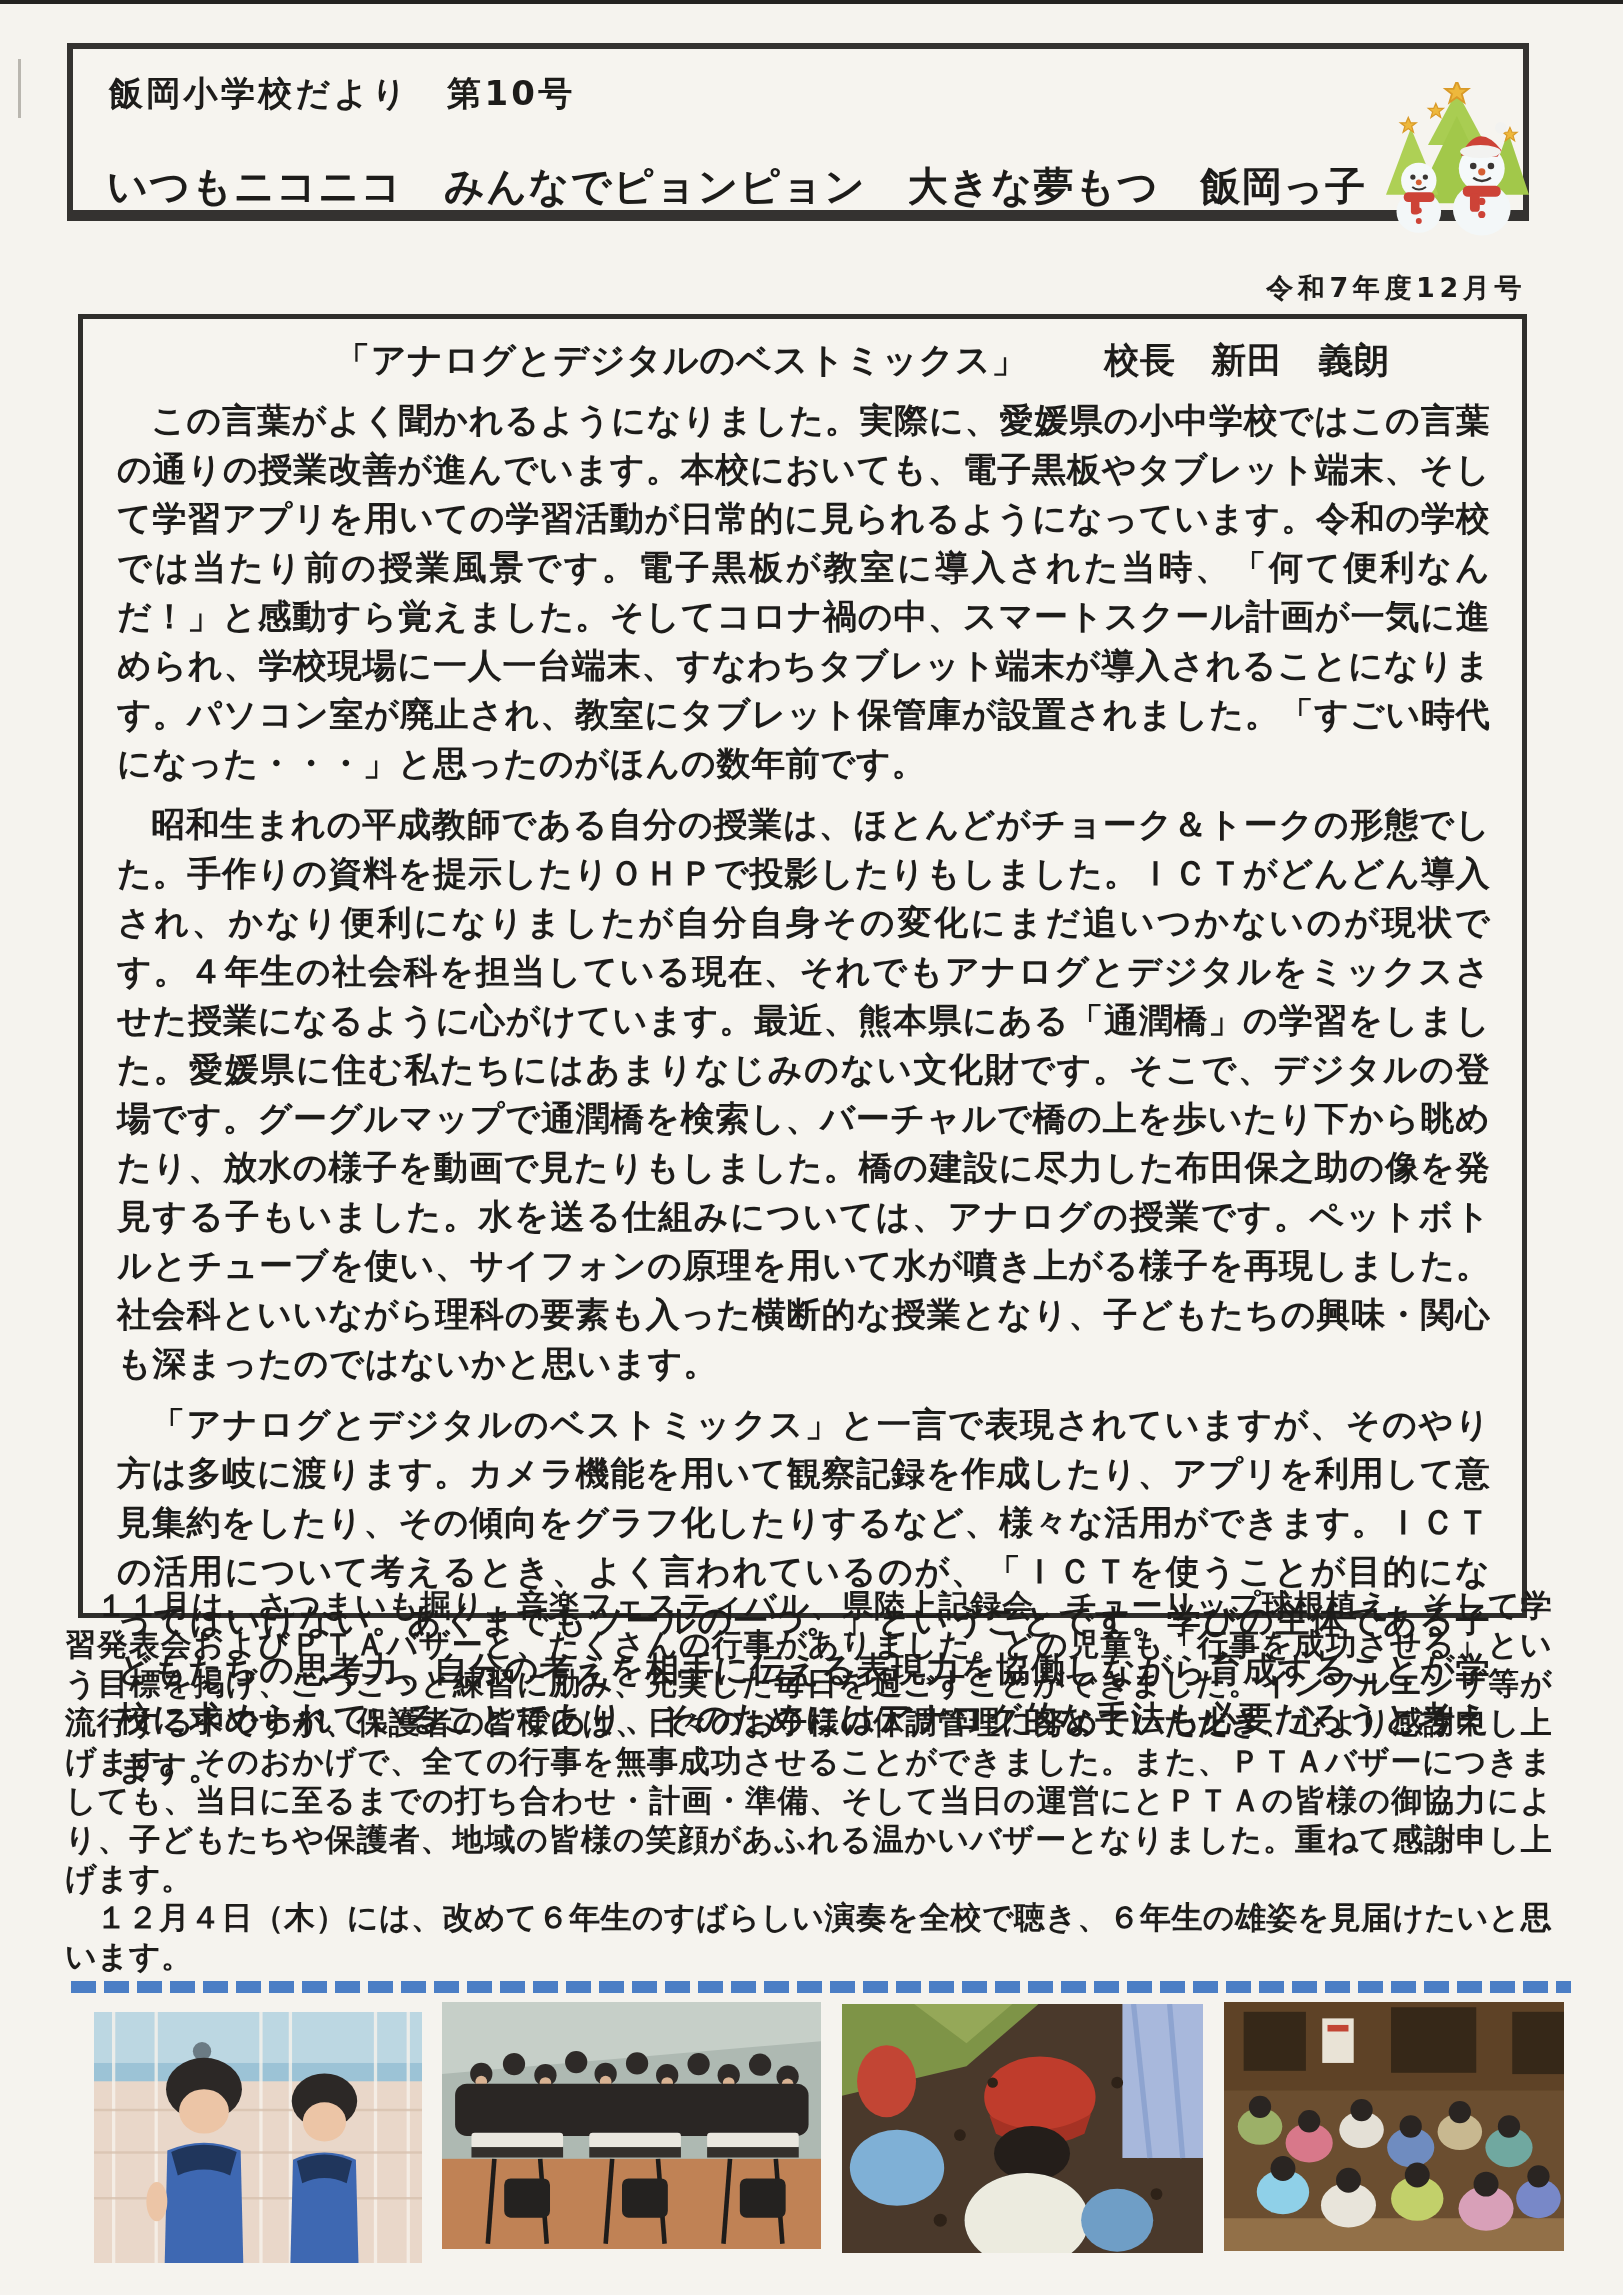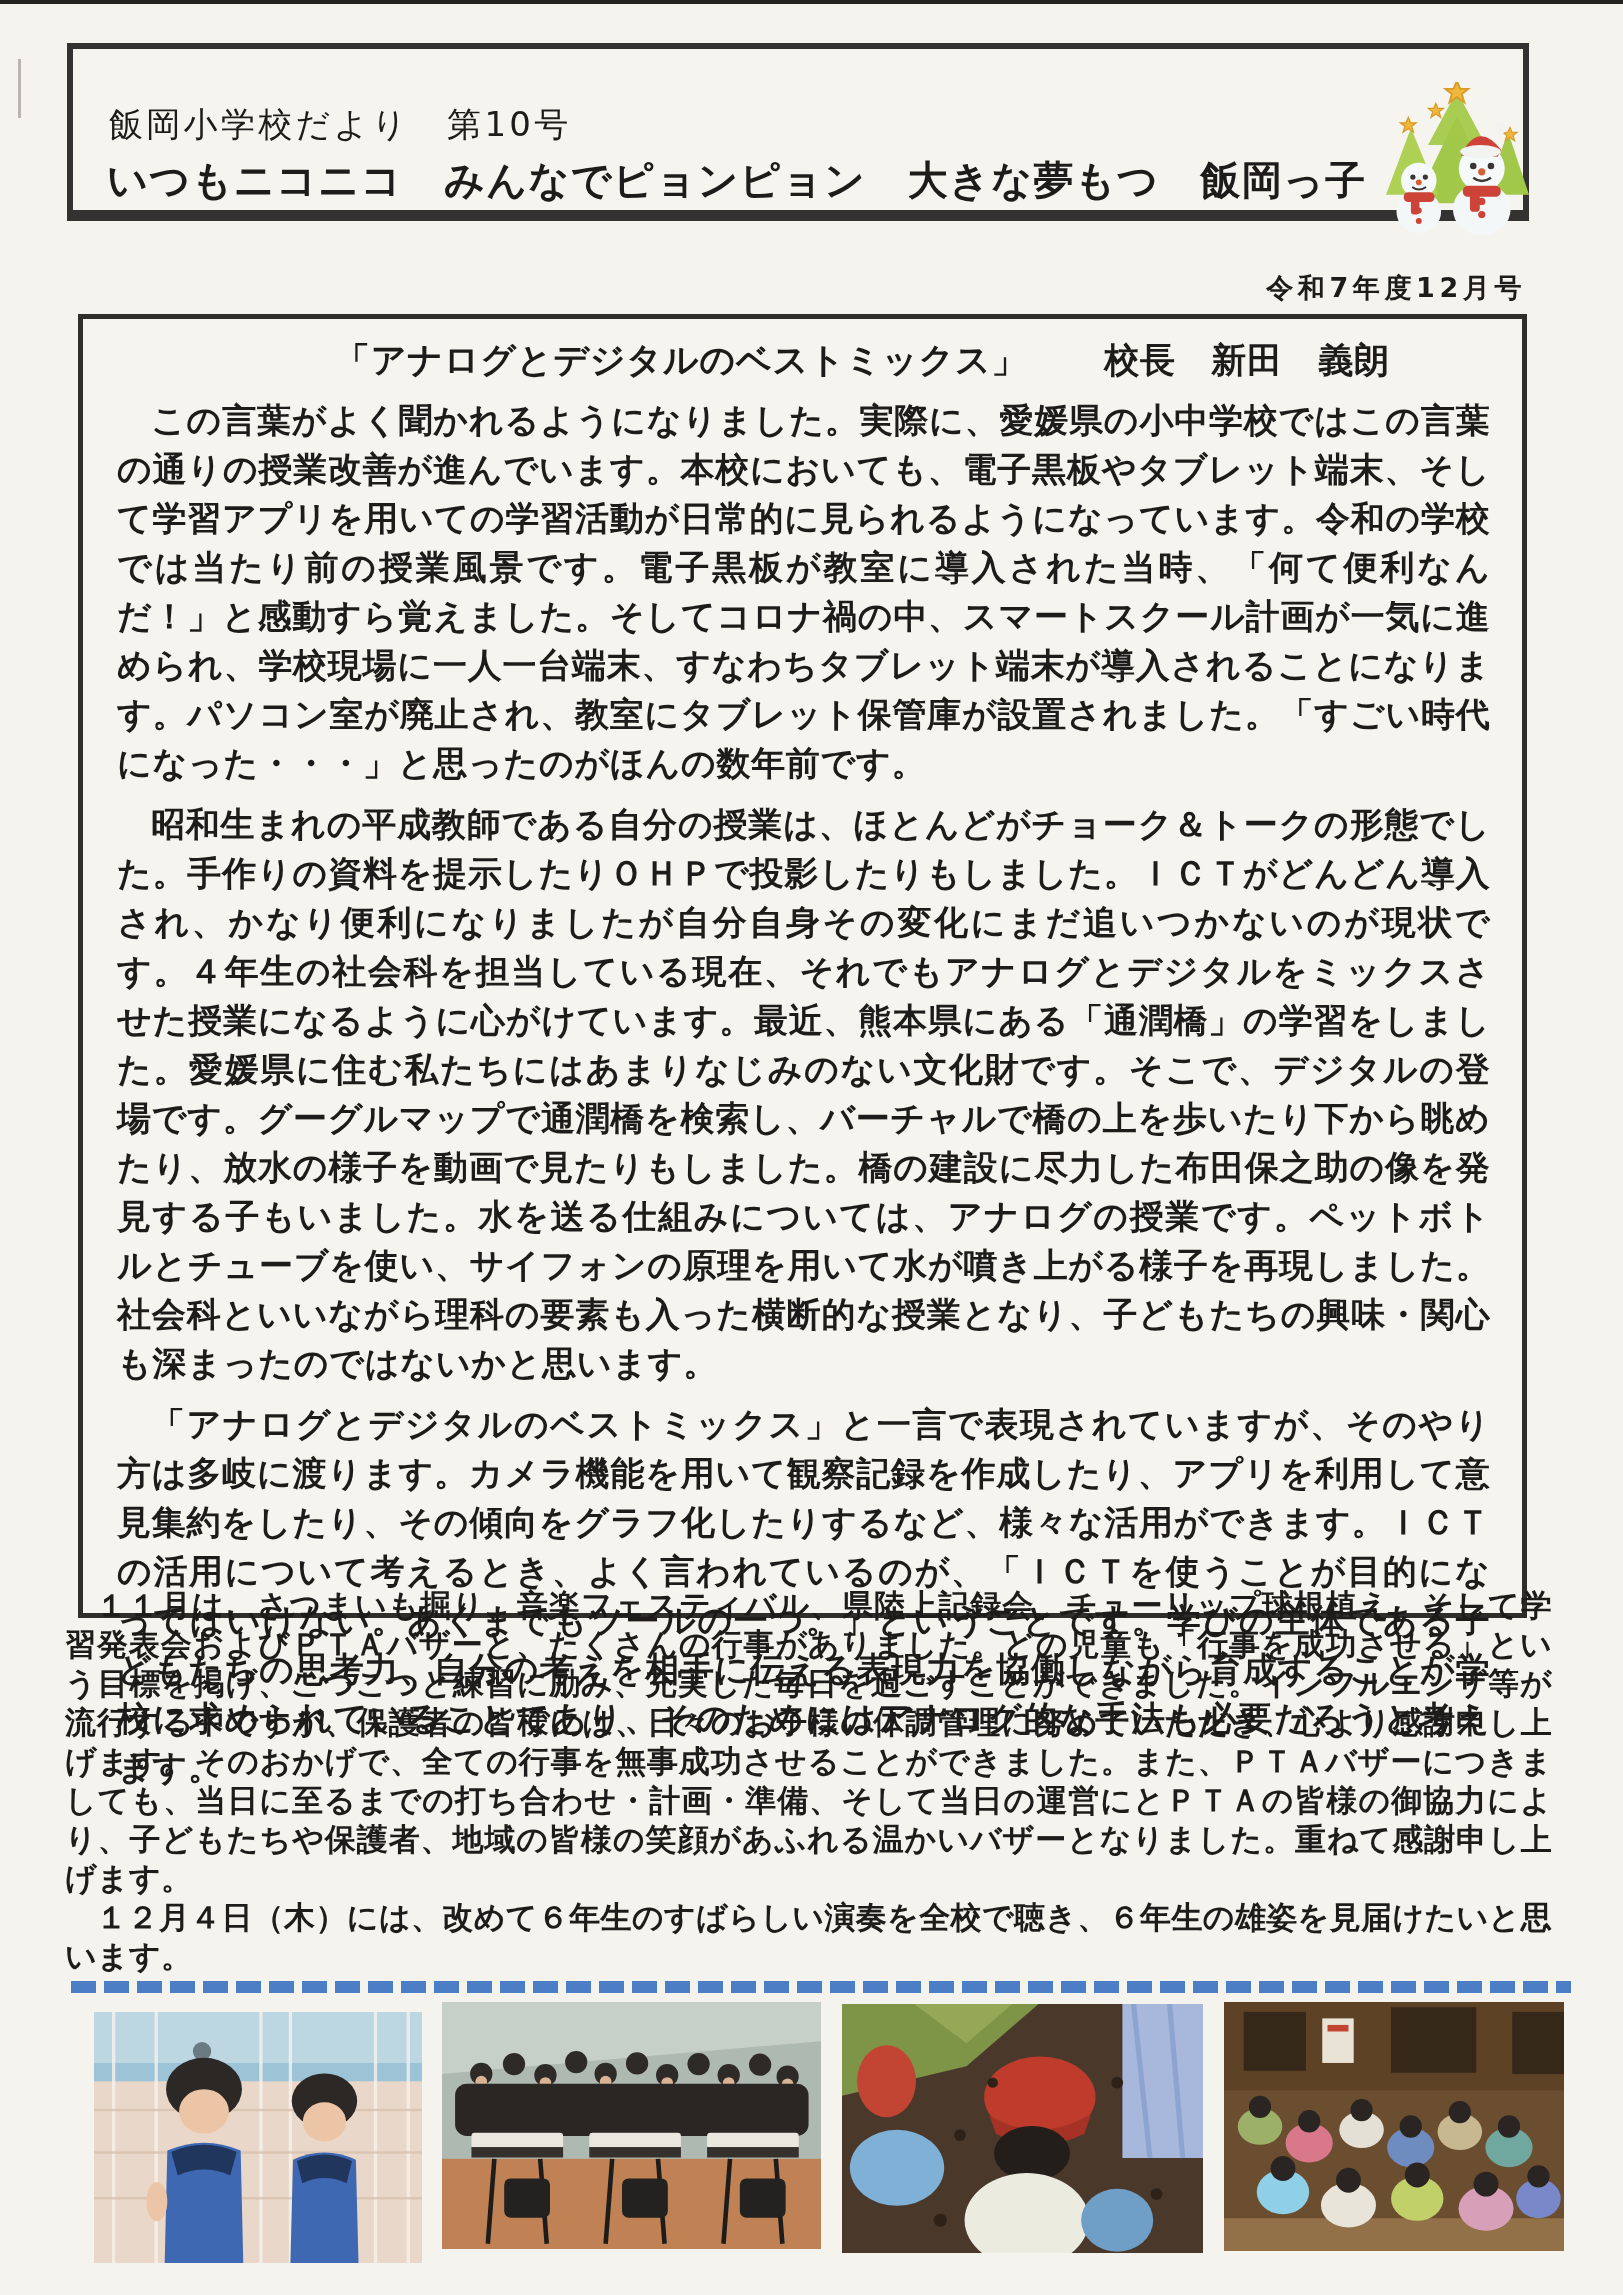--- a/index.html
+++ b/index.html
@@ -10,25 +10,25 @@
   .scan-edge-top{position:absolute;left:0;top:0;width:1623px;height:3.9px;background:#232220;}
   .scan-mark-left{position:absolute;left:18.3px;top:59px;width:2.6px;height:59px;background:#b9b6af;}
 
   
   .header-box{
     position:absolute;left:67px;top:43px;width:1462px;height:178px;
     border:6.5px solid #343230;border-bottom-width:11px;box-sizing:border-box;
     background:#f6f4ef;
   }
   .newsletter-title{
-    position:absolute;left:36px;top:22px;font-size:34px;font-weight:400;
-    letter-spacing:3.3px;white-space:nowrap;margin-top:31px;
+    position:absolute;left:36px;top:22px;font-size:34px;font-weight:700;
+    letter-spacing:3.3px;white-space:nowrap;
   }
   .header-slogan{
-    position:absolute;left:34px;top:104px;font-size:40px;font-weight:700;
+    position:absolute;left:34px;top:110px;font-size:40px;font-weight:700;
     letter-spacing:1.3px;white-space:nowrap;
   }
   .illustration{position:absolute;left:1386px;top:82px;width:143px;height:156px;z-index:3;}
 
   .issue-date{
     position:absolute;right:97px;top:270px;font-size:27px;font-weight:700;
     letter-spacing:4.6px;white-space:nowrap;
   }
 
   

